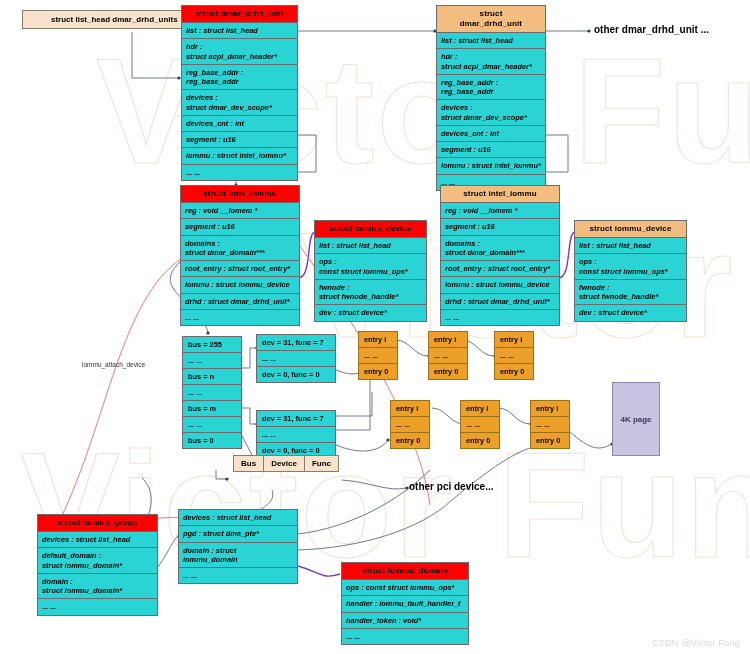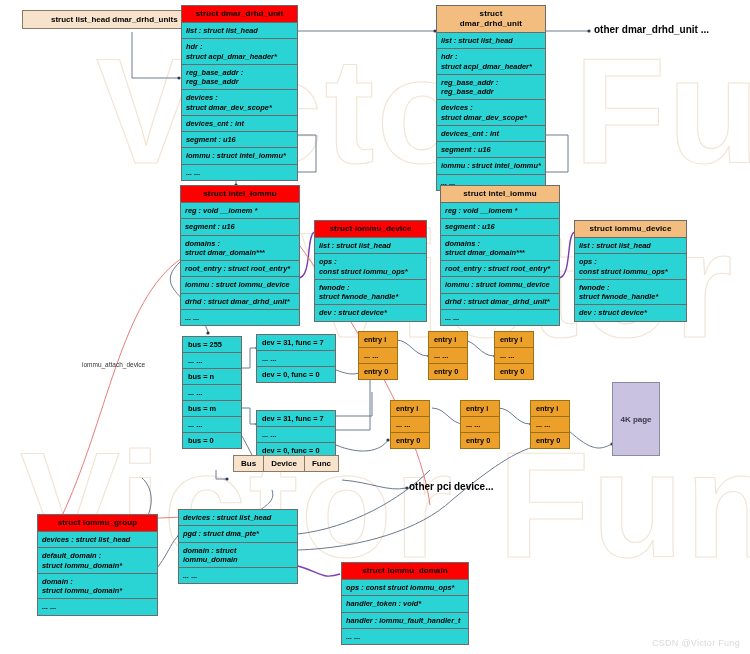--- a/index.html
+++ b/index.html
@@ -373,20 +373,20 @@
   <div class="struct" style="left:178px; top:509px; width:120px;">
     <div class="row">devices :   struct list_head</div>
     <div class="row">pgd : struct  dma_pte*</div>
     <div class="row">domain : struct iommu_domain</div>
     <div class="row">... ...</div>
   </div>
 
   <div class="struct" style="left:341px; top:562px; width:128px;">
     <div class="title">struct iommu_domain</div>
     <div class="row">ops :   const struct iommu_ops*</div>
+    <div class="row">handler : iommu_fault_handler_t</div>
     <div class="row">handler_token : void*</div>
-    <div class="row">handler : iommu_fault_handler_t</div>
     <div class="row">... ...</div>
   </div>
 
   <div class="csdn">CSDN @Victor Fung</div>
 
 </div>
 
 </body></html>

